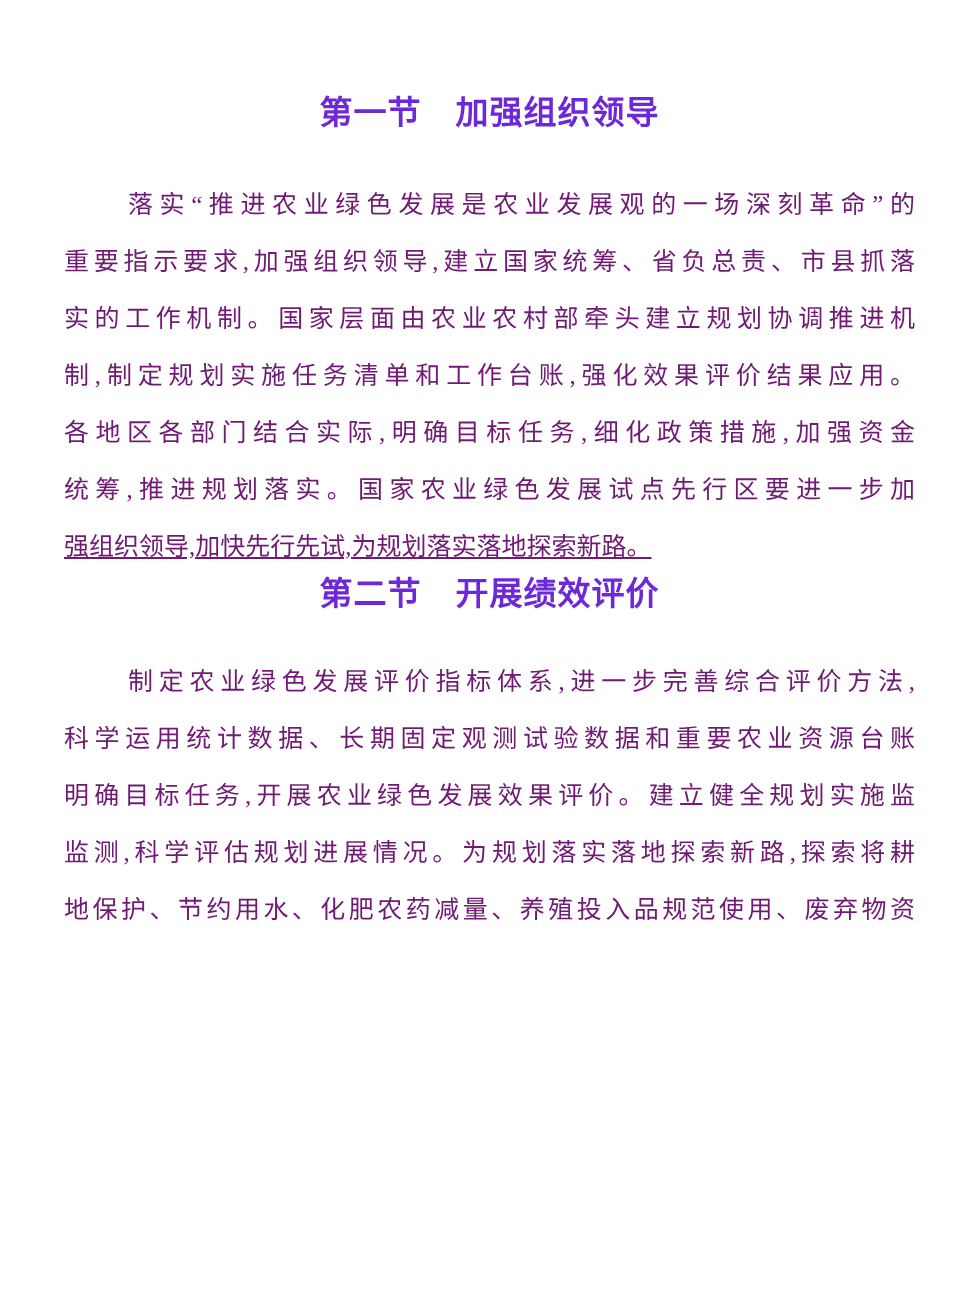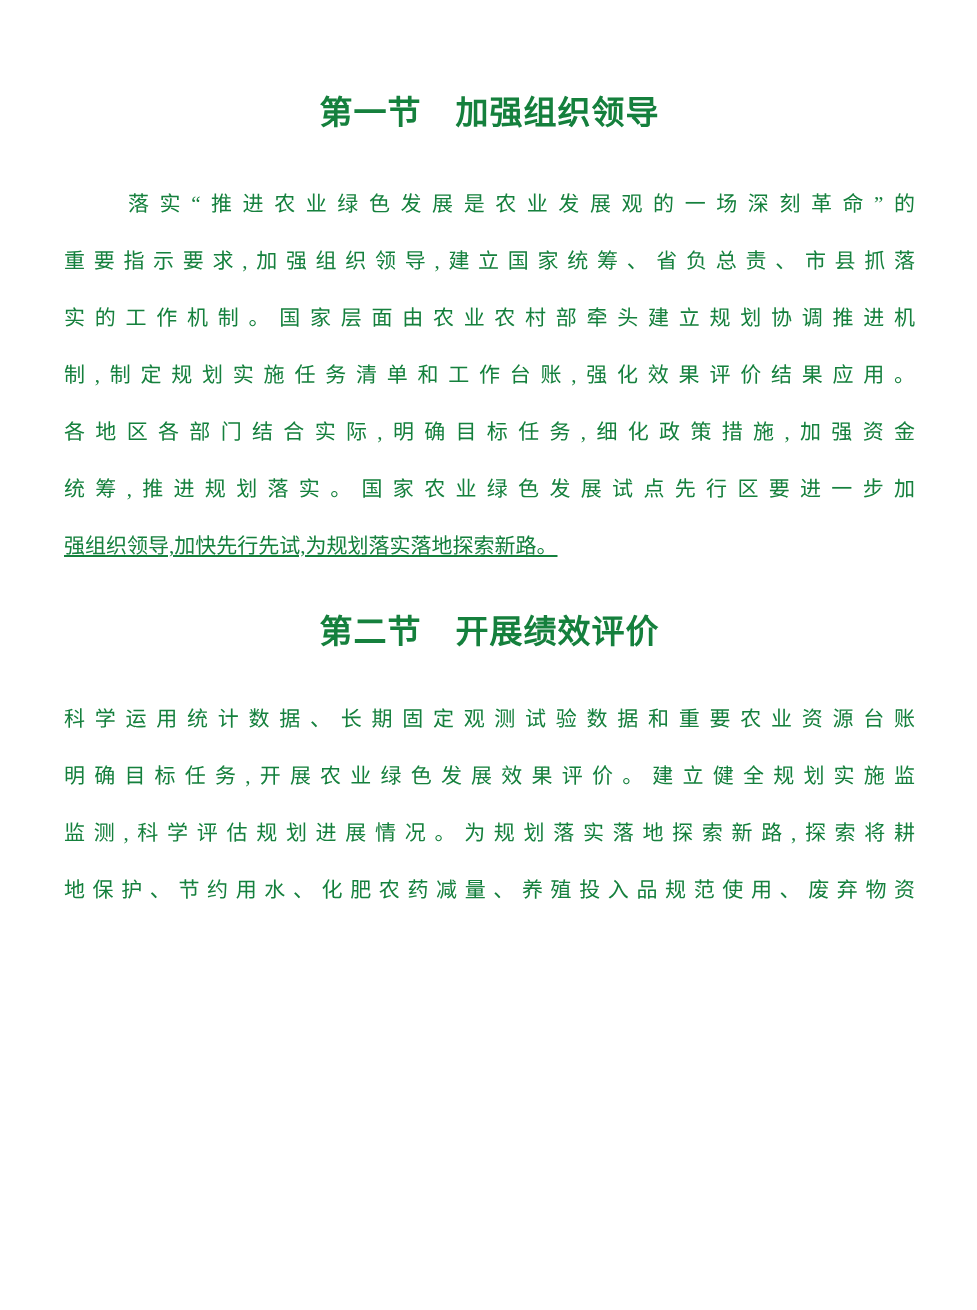--- a/index.html
+++ b/index.html
@@ -21,36 +21,36 @@
     padding: 94px 62px 0 64px;
     background: #ffffff;
   }
   .section-heading {
     margin: 0;
     font-size: 33px;
     line-height: 38px;
     font-weight: 700;
     text-align: center;
     letter-spacing: 1px;
-    color: #15803d;
+    color: #6d28d9;
   }
   .para {
     margin: 0;
   }
   .sec-1 .para { margin-top: 44px; }
-  .sec-2 { margin-top: 38px; }
+  .sec-2 { }
   .sec-2 .para { margin-top: 40px; }
   .line {
-    font-size: 21px;
+    font-size: 25px;
     line-height: 57px;
     text-align: justify;
     text-align-last: justify;
     text-justify: inter-character;
     white-space: nowrap;
-    color: #15803d;
+    color: #701a75;
   }
   .line.first {
     padding-left: 64px;
   }
   .line.last {
     text-align-last: left;
     text-decoration: underline;
   }
 </style>
 </head>
@@ -67,20 +67,21 @@
         <div class="line">制,制定规划实施任务清单和工作台账,强化效果评价结果应用。</div>
         <div class="line">各地区各部门结合实际,明确目标任务,细化政策措施,加强资金</div>
         <div class="line">统筹,推进规划落实。国家农业绿色发展试点先行区要进一步加</div>
         <div class="line last">强组织领导,加快先行先试,为规划落实落地探索新路。</div>
       </div>
   </section>
 
   <section class="sec-2">
     <h2 class="section-heading">第二节　开展绩效评价</h2>
     <div class="para">
+        <div class="line first">制定农业绿色发展评价指标体系,进一步完善综合评价方法,</div>
         <div class="line">科学运用统计数据、长期固定观测试验数据和重要农业资源台账</div>
         <div class="line">明确目标任务,开展农业绿色发展效果评价。建立健全规划实施监</div>
         <div class="line">监测,科学评估规划进展情况。为规划落实落地探索新路,探索将耕</div>
         <div class="line">地保护、节约用水、化肥农药减量、养殖投入品规范使用、废弃物资</div>
       </div>
   </section>
 
 </main>
 
 </body></html>

